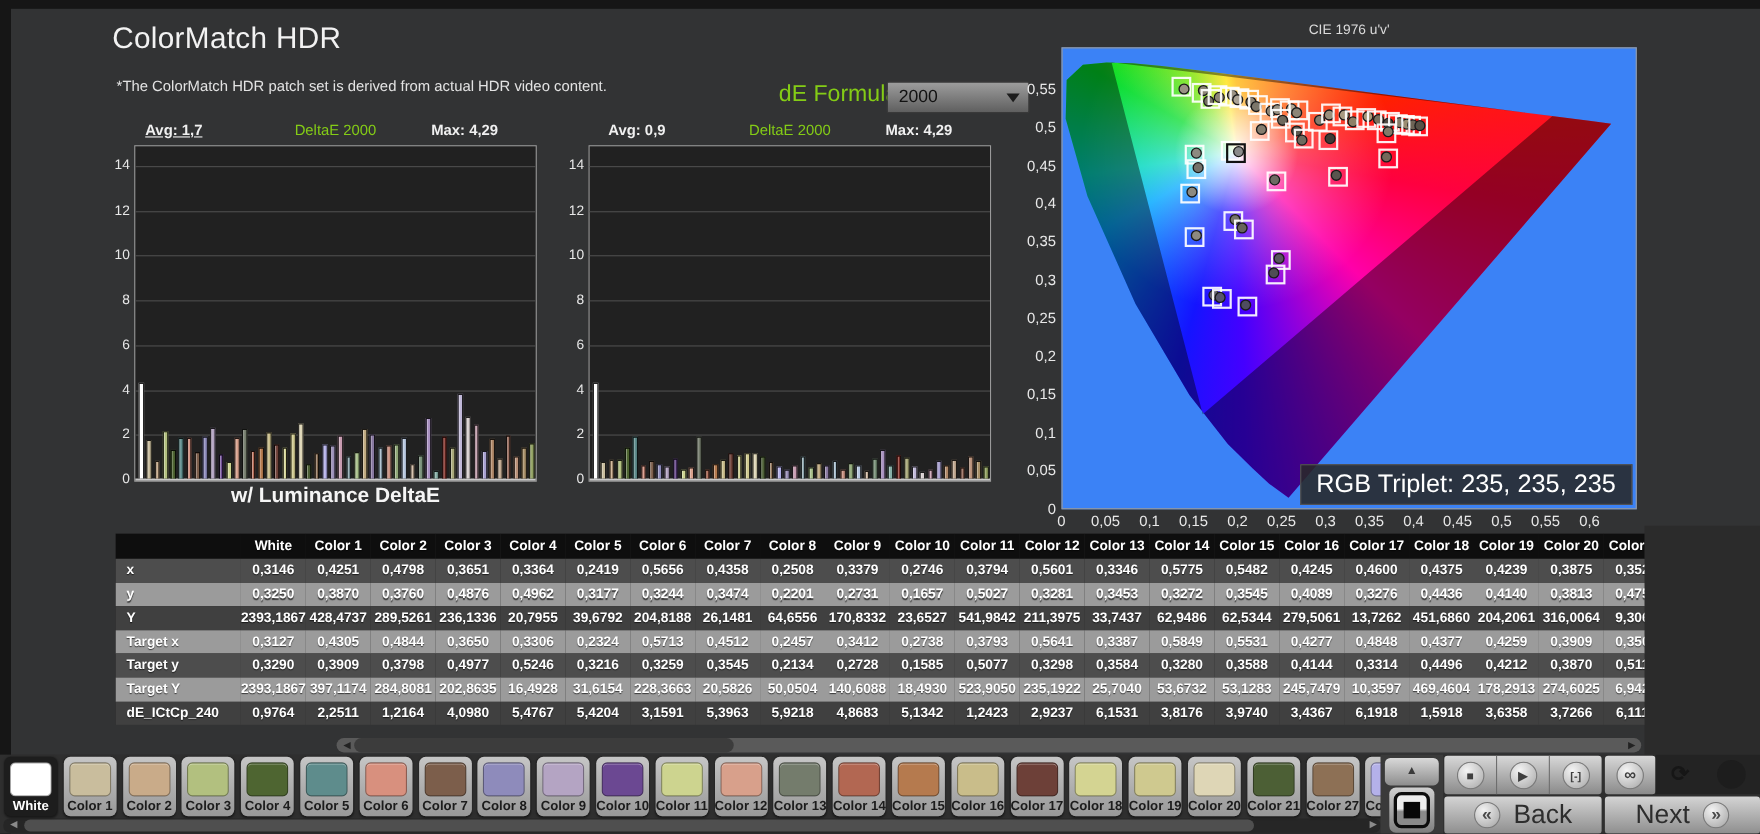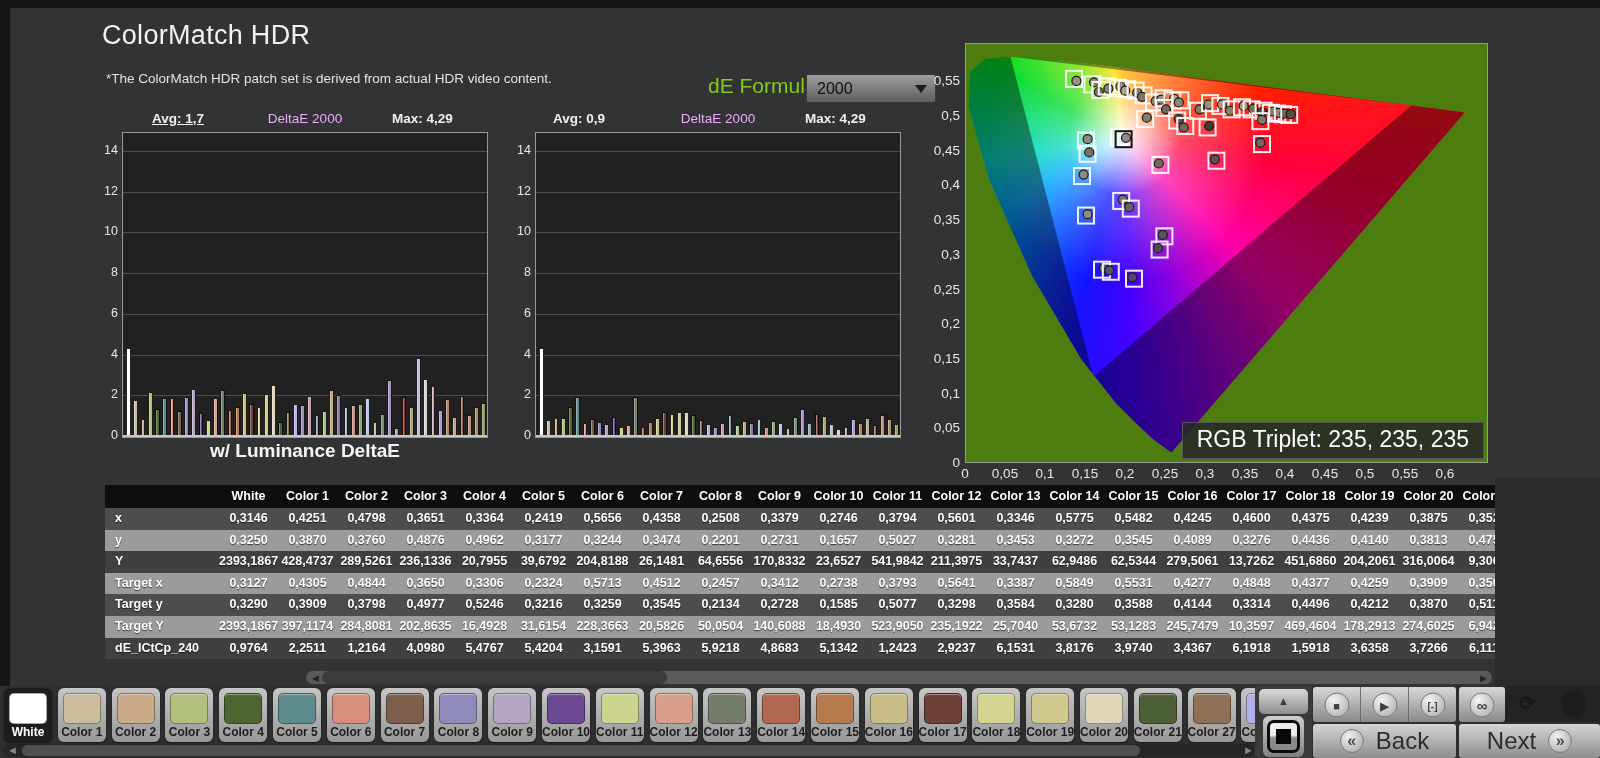--- a/index.html
+++ b/index.html
@@ -21,25 +21,25 @@
            border-left:6px solid transparent; border-right:6px solid transparent; border-top:8px solid #1c1c1c; }
 
   
   .chart-frame { top:132px; height:306px; width:366px; background:#212121; border:1px solid #9a9a9a; }
   .gridline { position:absolute; left:0; width:100%; height:1px; background:#4e4e4e; }
   .baseline { position:absolute; left:0; bottom:0; width:100%; height:2px; background:#c8c8c8; }
   .bars { position:absolute; left:3px; bottom:2px; width:360px; height:300px; display:flex; align-items:flex-end; gap:2.3px; }
   .bar { width:5px; border:1px solid rgba(0,0,0,.85); border-bottom:none; box-shadow:inset 1px 0 0 rgba(255,255,255,.35); }
   .ytick { position:absolute; width:26px; text-align:right; font-size:12.5px; color:#e8e8e8; }
   .chart-hdr { top:111px; height:18px; font-size:13.5px; color:#f0f0f0; font-weight:bold; }
-  .chart-hdr.mid { font-weight:normal; color:#f0abfc; }
+  .chart-hdr.mid { font-weight:normal; color:#84cc16; }
   .chart-axis-title { top:440px; font-size:19px; font-weight:bold; color:#f5f5f5; text-align:center; }
 
   
-  .cie-frame { left:965px; top:43px; width:523px; height:420px; background:#4d7c0f; border:1px solid #9a9a9a; }
+  .cie-frame { left:965px; top:43px; width:523px; height:420px; background:#3b82f6; border:1px solid #9a9a9a; }
   .cie-title { left:965px; top:20px; width:523px; text-align:center; font-size:12.5px; color:#dcdcdc; }
   .cie-horseshoe { position:absolute; left:0; top:0; width:523px; height:420px;
       background:
         radial-gradient(circle 80px at 158px 95px, rgba(255,255,255,.92), rgba(255,255,255,0) 70%),
         radial-gradient(circle 190px at 158px 95px, rgba(255,255,255,.45), rgba(255,255,255,0) 75%),
         conic-gradient(from 0deg at 158px 95px,
           #ffb400 0deg, #ff2000 70deg, #ff0040 100deg, #ff00aa 135deg, #4400ff 178deg, #1414ff 195deg,
           #00a8ff 240deg, #00d8c0 262deg, #00dc28 300deg, #7ce400 330deg, #ffe000 352deg, #ffb400 360deg);
       clip-path: path("M2.8,63.9 L3.7,28.7 L18.5,14.9 L40,12.8 L63.4,13.5 L90.2,16 L122.5,19.8 L162.1,24.8 L209.8,31.1 L322.8,45.7 L416.2,57.8 L480.4,66.1 L498.7,68.5 L205.4,408.6 L187.8,395.7 L172.9,381.9 L150.2,359.6 L115.3,315.2 L66.2,232.1 L22.6,134.3 Z"); }
   .cie-svg { position:absolute; left:0; top:0; }
@@ -120,20 +120,21 @@
 
   <div class="abs de-label">dE Formula:</div>
   <div class="abs de-dd">
     <span>2000</span>
     <span class="arr"></span>
   </div>
 
   <div id="chart-left-anchor"></div>
   <div id="chart-right-anchor"></div>
 
+  <div class="abs cie-title">CIE 1976 u'v'</div>
   <div class="abs cie-frame">
     <div class="cie-horseshoe"></div>
     <svg class="cie-svg" width="523" height="420">
       <path d="M2.8,63.9 L3.7,28.7 L18.5,14.9 L40,12.8 L63.4,13.5 L90.2,16 L122.5,19.8 L162.1,24.8 L209.8,31.1 L322.8,45.7 L416.2,57.8 L480.4,66.1 L498.7,68.5 L205.4,408.6 L187.8,395.7 L172.9,381.9 L150.2,359.6 L115.3,315.2 L66.2,232.1 L22.6,134.3 Z
                M445.3,61.5 L44.5,12.7 L127.4,332.7 Z" fill="rgba(0,0,0,0.42)" fill-rule="evenodd"></path>
       <g id="cie-points">
           <rect x="100" y="26.829999999999984" width="16" height="16" fill="none" stroke="rgba(255,255,255,0.92)" stroke-width="2"></rect>
           <circle cx="110.4" cy="36.91199999999998" r="4.5" fill="#9a9284" stroke="#1a1a1a" stroke-width="1.2"></circle>
           <rect x="118.4" y="32.38199999999995" width="16" height="16" fill="none" stroke="rgba(255,255,255,0.92)" stroke-width="2"></rect>
           <circle cx="128" cy="38.299999999999955" r="4.5" fill="#8d8577" stroke="#1a1a1a" stroke-width="1.2"></circle>
@@ -453,21 +454,21 @@
   </div>
 
   <div class="abs navbtn" style="left:1313px; width:143px;">
     <span class="ncirc">«</span>
     <span>Back</span>
   </div>
   <div class="abs navbtn" style="left:1459px; width:141px;">
     <span>Next</span>
     <span class="ncirc">»</span>
   </div>
-<div class="abs chart-hdr" style="left: 152px; text-decoration: underline;">Avg: 1,7</div>
+<div class="abs chart-hdr" style="left: 132px; text-decoration: underline;">Avg: 1,7</div>
     <div class="abs chart-hdr mid" style="left: 122px; width: 366px; text-align: center;">DeltaE 2000</div>
     <div class="abs chart-hdr" style="left: 392px;">Max: 4,29</div>
     <div class="abs chart-frame" style="left: 122px;">
       <div class="gridline" style="bottom: 285.04px;"></div>
       <div class="gridline" style="bottom: 244.32px;"></div>
       <div class="gridline" style="bottom: 203.6px;"></div>
       <div class="gridline" style="bottom: 162.88px;"></div>
       <div class="gridline" style="bottom: 122.16px;"></div>
       <div class="gridline" style="bottom: 81.44px;"></div>
       <div class="gridline" style="bottom: 40.72px;"></div>

